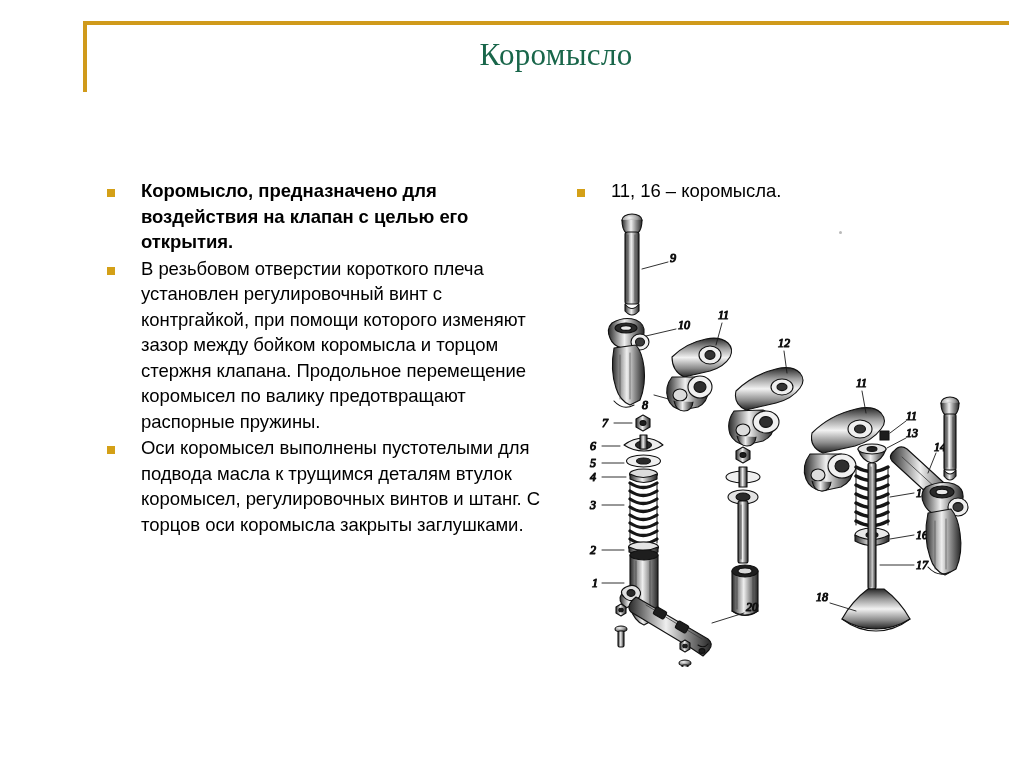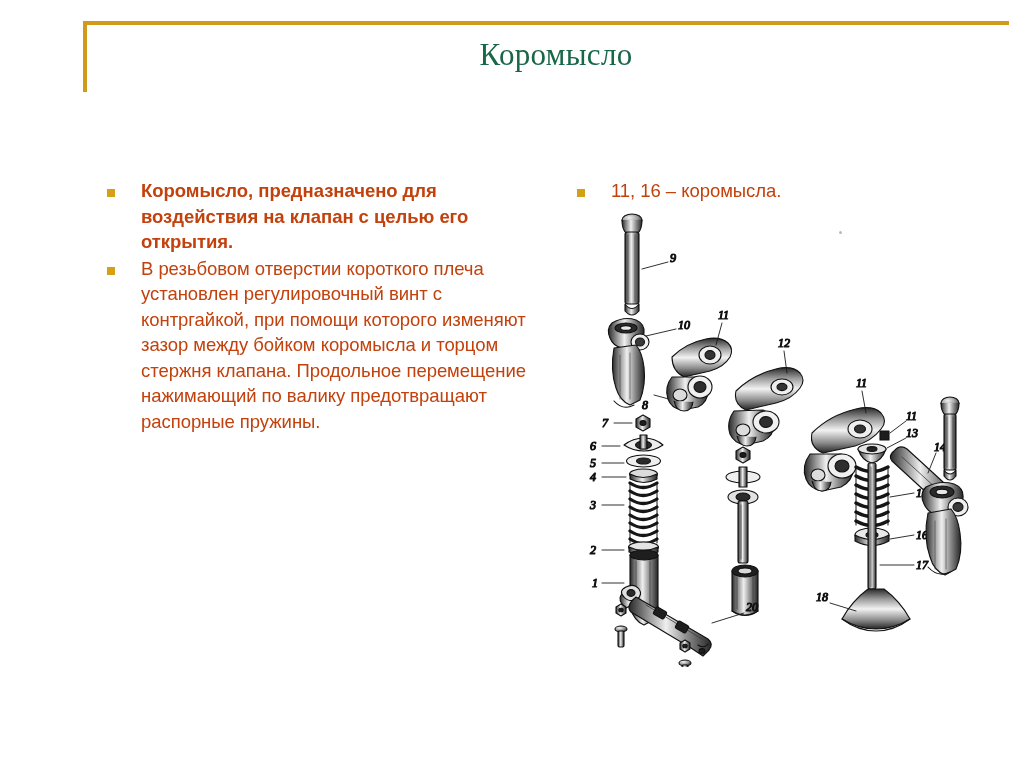--- a/index.html
+++ b/index.html
@@ -86,21 +86,21 @@
     left: 5px;
     top: 11px;
     width: 8px;
     height: 8px;
     background: #D4A017;
   }
   .bullet-text {
     display: block;
     font-size: 18.5px;
     line-height: 25.5px;
-    color: #c2410c;
+    color: #000000;
     letter-spacing: -0.05px;
   }
   .bullet-text.bold {
     font-weight: bold;
   }
 
   
   .figure-wrap {
     position: absolute;
     left: 540px;
@@ -140,23 +140,27 @@
   <div class="col-left">
 
     <div class="bullet-row">
       <span class="bullet-marker"></span>
       <span class="bullet-text bold">Коромысло, предназначено для воздействия на клапан с целью его открытия.</span>
     </div>
 
 
     <div class="bullet-row">
       <span class="bullet-marker"></span>
-      <span class="bullet-text">В резьбовом отверстии короткого плеча установлен регулировочный винт с контргайкой, при помощи которого изменяют зазор между бойком коромысла и торцом стержня клапана. Продольное перемещение нажимающий по валику предотвращают распорные пружины.</span>
+      <span class="bullet-text">В резьбовом отверстии короткого плеча установлен регулировочный винт с контргайкой, при помощи которого изменяют зазор между бойком коромысла и торцом стержня клапана. Продольное перемещение коромысел по валику предотвращают распорные пружины.</span>
     </div>
 
+    <div class="bullet-row">
+      <span class="bullet-marker"></span>
+      <span class="bullet-text">Оси коромысел выполнены пустотелыми для подвода масла к трущимся деталям втулок коромысел, регулировочных винтов и штанг. С торцов оси коромысла закрыты заглушками.</span>
+    </div>
 
   </div>
 
   <div class="col-right">
     <div class="bullet-row">
       <span class="bullet-marker"></span>
       <span class="bullet-text">11, 16 – коромысла.</span>
     </div>
   </div>
 

